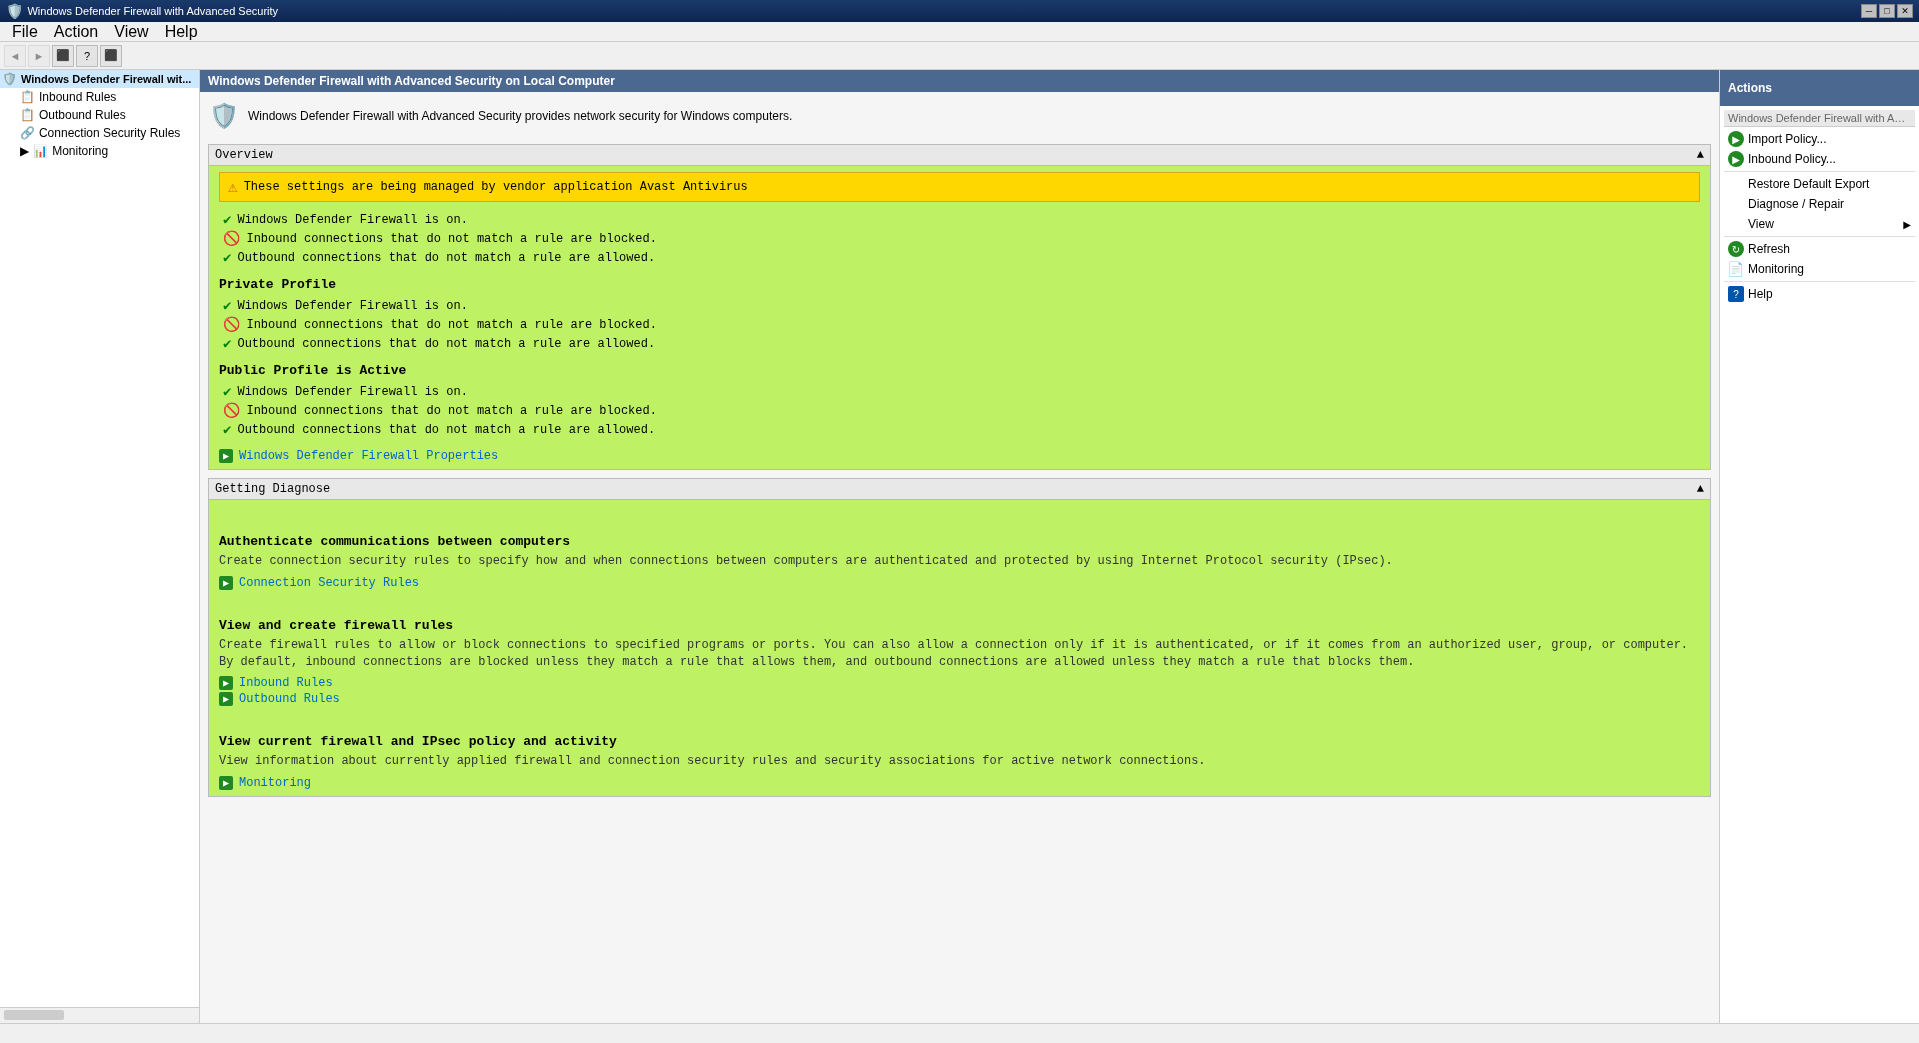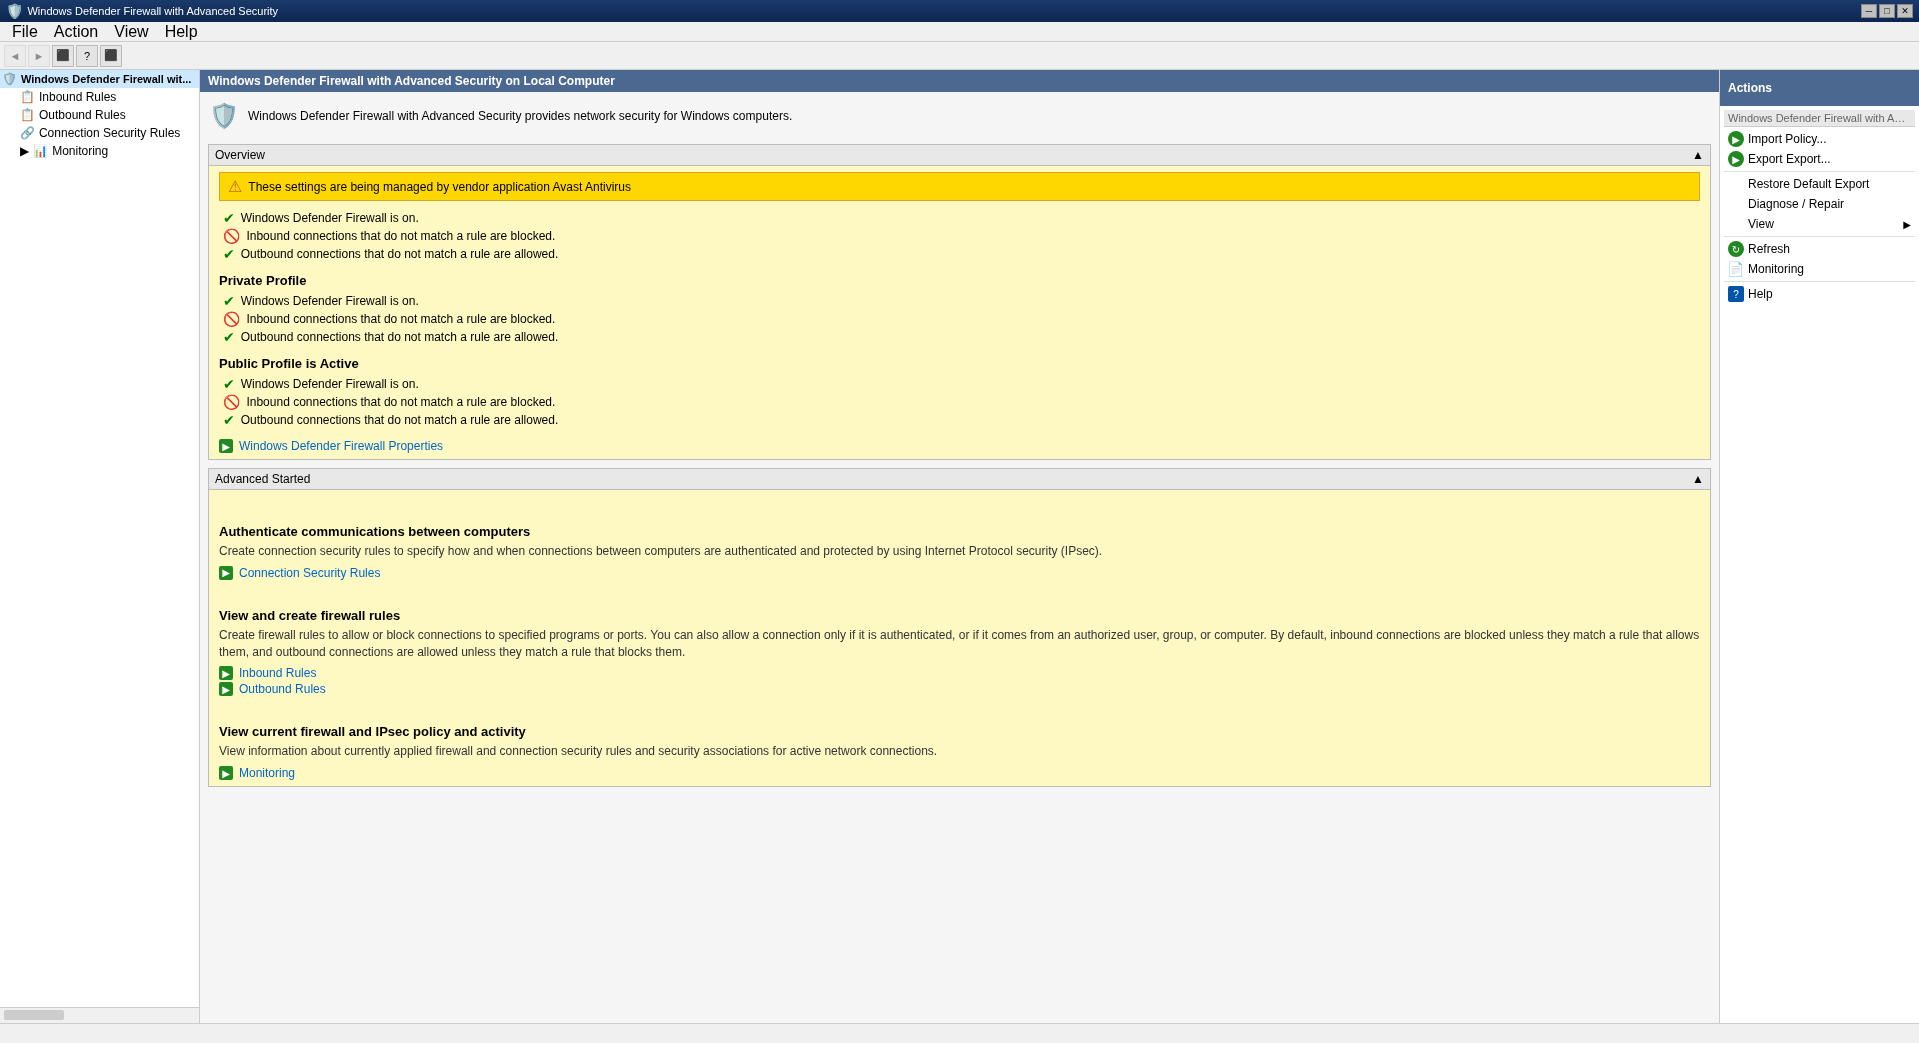--- a/index.html
+++ b/index.html
@@ -170,21 +170,22 @@
     
     .scrollable-content {
       flex: 1;
       overflow-y: auto;
       padding: 4px 8px;
     }
 
     .section-box {
       border: 1px solid #bbb;
       margin-bottom: 8px;
-      background: #fef9c3;
+      background: #bef264;
+      font-family: Liberation Mono, monospace;
     }
     .section-header {
       background: #e8e8e8;
       padding: 3px 6px;
       font-size: 12px;
       font-weight: normal;
       display: flex;
       align-items: center;
       justify-content: space-between;
       border-bottom: 1px solid #bbb;
@@ -507,21 +508,21 @@
             <div class="link-row">
               <span class="link-arrow">▶</span>
               <a class="link-text">Windows Defender Firewall Properties</a>
             </div>
 
           </div>
         </div>
 
         <div class="section-box">
           <div class="section-header">
-            <span>Advanced Started</span>
+            <span>Getting Diagnose</span>
             <span style="cursor:pointer;">▲</span>
           </div>
           <div class="section-content">
 
             <div class="gs-subtitle">Authenticate communications between computers</div>
             <div class="gs-desc">Create connection security rules to specify how and when connections between computers are authenticated and protected by using Internet Protocol security (IPsec).</div>
             <div class="link-row">
               <span class="link-arrow">▶</span>
               <a class="link-text">Connection Security Rules</a>
             </div>
@@ -559,21 +560,21 @@
       <div class="action-item">
         <span class="action-icon">
             <span class="policy-icon">▶</span>
           </span>
         <span>Import Policy...</span>
       </div>
       <div class="action-item">
         <span class="action-icon">
             <span class="policy-icon">▶</span>
           </span>
-        <span>Export Export...</span>
+        <span>Inbound Policy...</span>
       </div>
       <div class="action-separator"></div>
       <div class="action-item">
         <span class="action-icon"></span>
         <span>Restore Default Export</span>
       </div>
       <div class="action-item">
         <span class="action-icon"></span>
         <span>Diagnose / Repair</span>
       </div>

